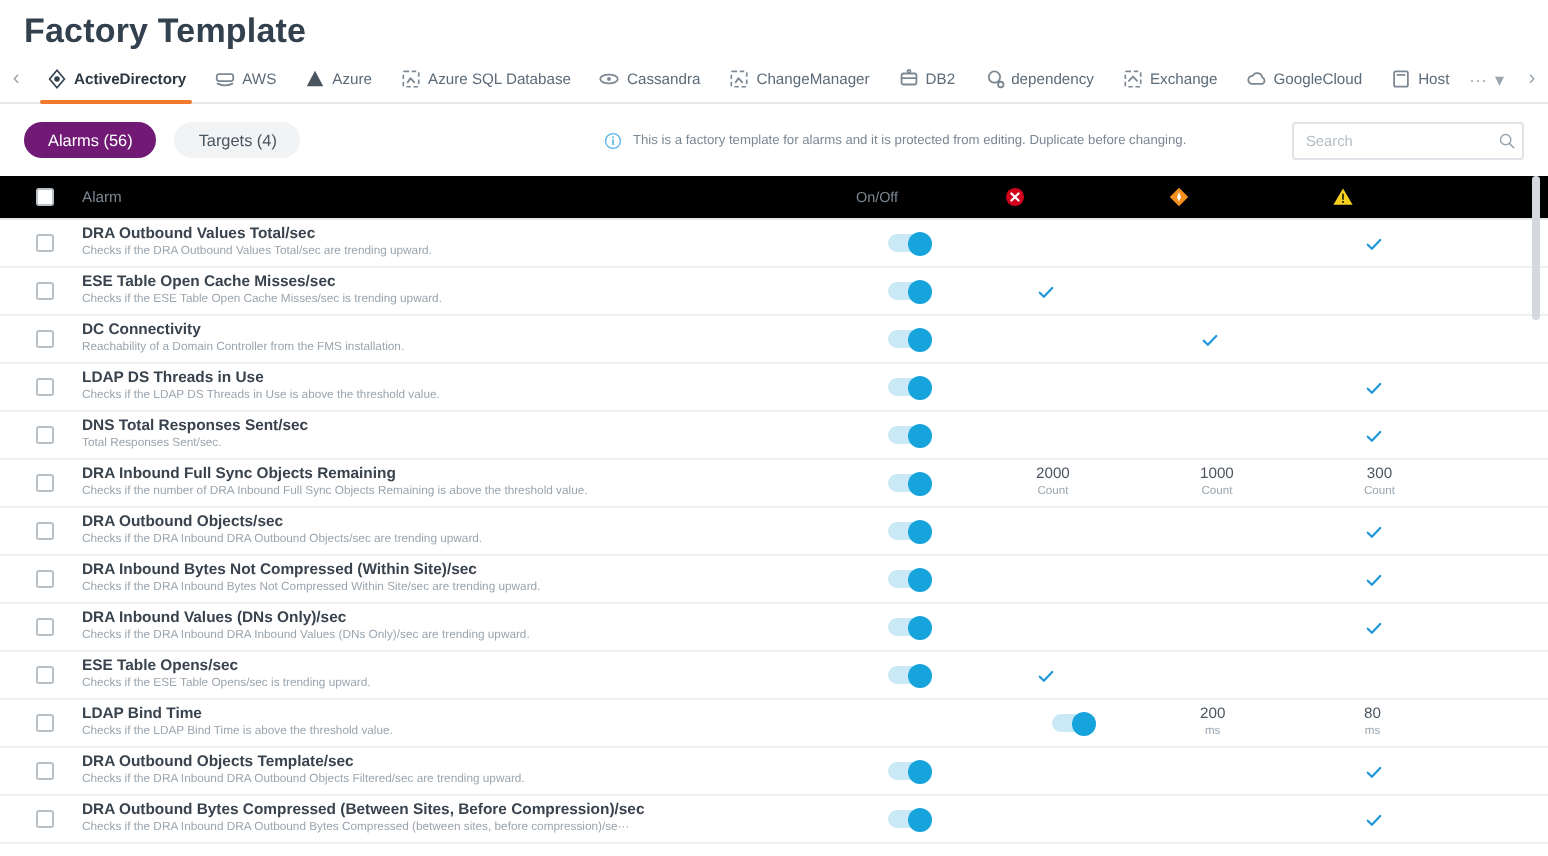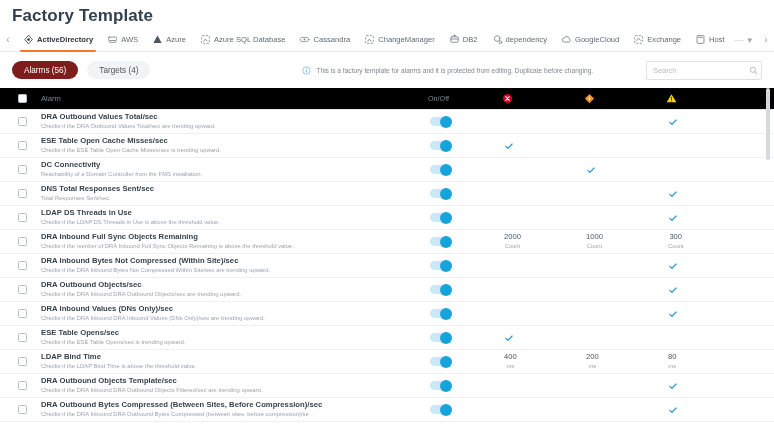--- a/index.html
+++ b/index.html
@@ -55,21 +55,21 @@
   .subbar {
     position: absolute; left: 0; top: 53px; width: 774px; height: 34px;
     display: flex; align-items: center; padding: 0 12px;
   }
   .pill {
     height: 18px; padding: 0 11px; border-radius: 9px;
     display: inline-flex; align-items: center; justify-content: center;
     font-size: 8.2px; cursor: pointer; white-space: nowrap;
     border: 1px solid transparent;
   }
-  .pill.on { background: #7f1d1d; color: #fff; }
+  .pill.on { background: #701a75; color: #fff; }
   .pill.off { background: #f2f3f5; color: #4a5560; margin-left: 9px; }
   .info {
     display: flex; align-items: center; gap: 5px;
     margin-left: 152px; font-size: 6.6px; color: #7b8793; white-space: nowrap;
   }
   .info-ic { width: 9px; height: 9px; flex: 0 0 auto; }
   .searchbox {
     margin-left: auto; width: 116px; height: 19px;
     border: 1px solid #dfe3e7; border-radius: 2px; background: #fff;
     display: flex; align-items: center; padding: 0 6px;
@@ -108,21 +108,21 @@
     align-items: center; 
   }
   .sev-ic { width: 11px; height: 11px; display: block; }
 
   .rows {
     height: 318px; overflow: hidden; position: relative;
   }
   .row {
     height: 24px; display: flex; align-items: center;
     border-bottom: 1px solid #eef0f2;
-    padding-left: 18px; padding-right: 24px; background: #fff;
+    padding-left: 18px; padding-right: 10px; background: #fff;
   }
   .row .namecell {
     flex: 1 1 auto; margin-left: 14px; overflow: hidden; padding-right: 6px;
   }
   .alarm-name {
     font-size: 7.7px; font-weight: bold; color: #39434e;
     line-height: 10px; white-space: nowrap; overflow: hidden;
     text-overflow: ellipsis;
   }
   .alarm-desc {
@@ -231,33 +231,33 @@
             <svg class="ic" viewBox="0 0 16 16">
               <circle cx="7.6" cy="6.6" r="4.1" stroke="#7c8893" stroke-width="1.3" fill="none" stroke-linecap="round" stroke-linejoin="round"></circle>
               <circle cx="12.2" cy="12" r="2" stroke="#7c8893" stroke-width="1.3" fill="none" stroke-linecap="round" stroke-linejoin="round"></circle>
             </svg>
           </span>
           <span>dependency</span>
         </div>
         <div class="tab">
           <span>
             <svg class="ic" viewBox="0 0 16 16">
-              <path d="M4.4 11.6 a2.9 2.9 0 0 1 .4 -5.8 a3.7 3.7 0 0 1 7 1 a2.6 2.6 0 0 1 .2 4.8 Z" stroke="#7c8893" stroke-width="1.3" fill="none" stroke-linecap="round" stroke-linejoin="round"></path>
-            </svg>
-          </span>
-          <span>GoogleCloud</span>
-        </div>
-        <div class="tab">
-          <span>
-            <svg class="ic" viewBox="0 0 16 16">
               <rect x="2.4" y="2.4" width="11.2" height="11.2" rx="1" stroke="#7c8893" stroke-width="1.2" fill="none" stroke-dasharray="3.2 2"></rect>
               <path d="M5 9.4 L8 6.2 L11 9.4" stroke="#7c8893" stroke-width="1.3" fill="none" stroke-linecap="round" stroke-linejoin="round"></path>
             </svg>
           </span>
           <span>Exchange</span>
+        </div>
+        <div class="tab">
+          <span>
+            <svg class="ic" viewBox="0 0 16 16">
+              <path d="M4.4 11.6 a2.9 2.9 0 0 1 .4 -5.8 a3.7 3.7 0 0 1 7 1 a2.6 2.6 0 0 1 .2 4.8 Z" stroke="#7c8893" stroke-width="1.3" fill="none" stroke-linecap="round" stroke-linejoin="round"></path>
+            </svg>
+          </span>
+          <span>GoogleCloud</span>
         </div>
         <div class="tab">
           <span>
             <svg class="ic" viewBox="0 0 16 16">
               <rect x="3" y="2.4" width="10" height="11.2" rx="1.2" stroke="#7c8893" stroke-width="1.3" fill="none" stroke-linecap="round" stroke-linejoin="round"></rect>
               <line x1="5.4" y1="5" x2="10.6" y2="5" stroke="#7c8893" stroke-width="1.3" fill="none" stroke-linecap="round" stroke-linejoin="round"></line>
             </svg>
           </span>
           <span>Host</span>
         </div>
@@ -362,39 +362,39 @@
           <div class="col-sev">
             <svg class="check" viewBox="0 0 16 16">
               <path d="M3 8.6 L6.3 11.8 L13 4.8" stroke="#2196d8" stroke-width="1.8" fill="none" stroke-linecap="round" stroke-linejoin="round"></path>
             </svg>
           </div>
           <div class="col-sev"></div>
         </div>
         <div class="row">
           <div class="cb"></div>
           <div class="namecell">
+            <div class="alarm-name">LDAP DS Threads in Use</div>
+            <div class="alarm-desc">Checks if the LDAP DS Threads in Use is above the threshold value.</div>
+          </div>
+          <div class="col-onoff">
+            <span class="toggle"></span>
+          </div>
+          <div class="col-sev"></div>
+          <div class="col-sev"></div>
+          <div class="col-sev">
+            <svg class="check" viewBox="0 0 16 16">
+              <path d="M3 8.6 L6.3 11.8 L13 4.8" stroke="#2196d8" stroke-width="1.8" fill="none" stroke-linecap="round" stroke-linejoin="round"></path>
+            </svg>
+          </div>
+        </div>
+        <div class="row">
+          <div class="cb"></div>
+          <div class="namecell">
             <div class="alarm-name">DNS Total Responses Sent/sec</div>
             <div class="alarm-desc">Total Responses Sent/sec.</div>
-          </div>
-          <div class="col-onoff">
-            <span class="toggle"></span>
-          </div>
-          <div class="col-sev"></div>
-          <div class="col-sev"></div>
-          <div class="col-sev">
-            <svg class="check" viewBox="0 0 16 16">
-              <path d="M3 8.6 L6.3 11.8 L13 4.8" stroke="#2196d8" stroke-width="1.8" fill="none" stroke-linecap="round" stroke-linejoin="round"></path>
-            </svg>
-          </div>
-        </div>
-        <div class="row">
-          <div class="cb"></div>
-          <div class="namecell">
-            <div class="alarm-name">LDAP DS Threads in Use</div>
-            <div class="alarm-desc">Checks if the LDAP DS Threads in Use is above the threshold value.</div>
           </div>
           <div class="col-onoff">
             <span class="toggle"></span>
           </div>
           <div class="col-sev"></div>
           <div class="col-sev"></div>
           <div class="col-sev">
             <svg class="check" viewBox="0 0 16 16">
               <path d="M3 8.6 L6.3 11.8 L13 4.8" stroke="#2196d8" stroke-width="1.8" fill="none" stroke-linecap="round" stroke-linejoin="round"></path>
             </svg>
@@ -424,54 +424,54 @@
           <div class="col-sev">
             <span class="val">
               <span class="num">300</span>
               <span class="unit">Count</span>
             </span>
           </div>
         </div>
         <div class="row">
           <div class="cb"></div>
           <div class="namecell">
+            <div class="alarm-name">DRA Outbound Objects/sec</div>
+            <div class="alarm-desc">Checks if the DRA Inbound DRA Outbound Objects/sec are trending upward.</div>
+          </div>
+          <div class="col-onoff">
+            <span class="toggle"></span>
+          </div>
+          <div class="col-sev"></div>
+          <div class="col-sev"></div>
+          <div class="col-sev">
+            <svg class="check" viewBox="0 0 16 16">
+              <path d="M3 8.6 L6.3 11.8 L13 4.8" stroke="#2196d8" stroke-width="1.8" fill="none" stroke-linecap="round" stroke-linejoin="round"></path>
+            </svg>
+          </div>
+        </div>
+        <div class="row">
+          <div class="cb"></div>
+          <div class="namecell">
             <div class="alarm-name">DRA Inbound Bytes Not Compressed (Within Site)/sec</div>
             <div class="alarm-desc">Checks if the DRA Inbound Bytes Not Compressed Within Site/sec are trending upward.</div>
           </div>
           <div class="col-onoff">
             <span class="toggle"></span>
           </div>
           <div class="col-sev"></div>
           <div class="col-sev"></div>
           <div class="col-sev">
             <svg class="check" viewBox="0 0 16 16">
               <path d="M3 8.6 L6.3 11.8 L13 4.8" stroke="#2196d8" stroke-width="1.8" fill="none" stroke-linecap="round" stroke-linejoin="round"></path>
             </svg>
           </div>
         </div>
         <div class="row">
           <div class="cb"></div>
           <div class="namecell">
-            <div class="alarm-name">DRA Outbound Objects/sec</div>
-            <div class="alarm-desc">Checks if the DRA Inbound DRA Outbound Objects/sec are trending upward.</div>
-          </div>
-          <div class="col-onoff">
-            <span class="toggle"></span>
-          </div>
-          <div class="col-sev"></div>
-          <div class="col-sev"></div>
-          <div class="col-sev">
-            <svg class="check" viewBox="0 0 16 16">
-              <path d="M3 8.6 L6.3 11.8 L13 4.8" stroke="#2196d8" stroke-width="1.8" fill="none" stroke-linecap="round" stroke-linejoin="round"></path>
-            </svg>
-          </div>
-        </div>
-        <div class="row">
-          <div class="cb"></div>
-          <div class="namecell">
             <div class="alarm-name">DRA Inbound Values (DNs Only)/sec</div>
             <div class="alarm-desc">Checks if the DRA Inbound DRA Inbound Values (DNs Only)/sec are trending upward.</div>
           </div>
           <div class="col-onoff">
             <span class="toggle"></span>
           </div>
           <div class="col-sev"></div>
           <div class="col-sev"></div>
           <div class="col-sev">
             <svg class="check" viewBox="0 0 16 16">
@@ -497,26 +497,20 @@
           <div class="col-sev"></div>
         </div>
         <div class="row">
           <div class="cb"></div>
           <div class="namecell">
             <div class="alarm-name">LDAP Bind Time</div>
             <div class="alarm-desc">Checks if the LDAP Bind Time is above the threshold value.</div>
           </div>
           <div class="col-onoff">
             <span class="toggle"></span>
-          </div>
-          <div class="col-sev">
-            <span class="val">
-              <span class="num">400</span>
-              <span class="unit">ms</span>
-            </span>
           </div>
           <div class="col-sev">
             <span class="val">
               <span class="num">200</span>
               <span class="unit">ms</span>
             </span>
           </div>
           <div class="col-sev">
             <span class="val">
               <span class="num">80</span>

